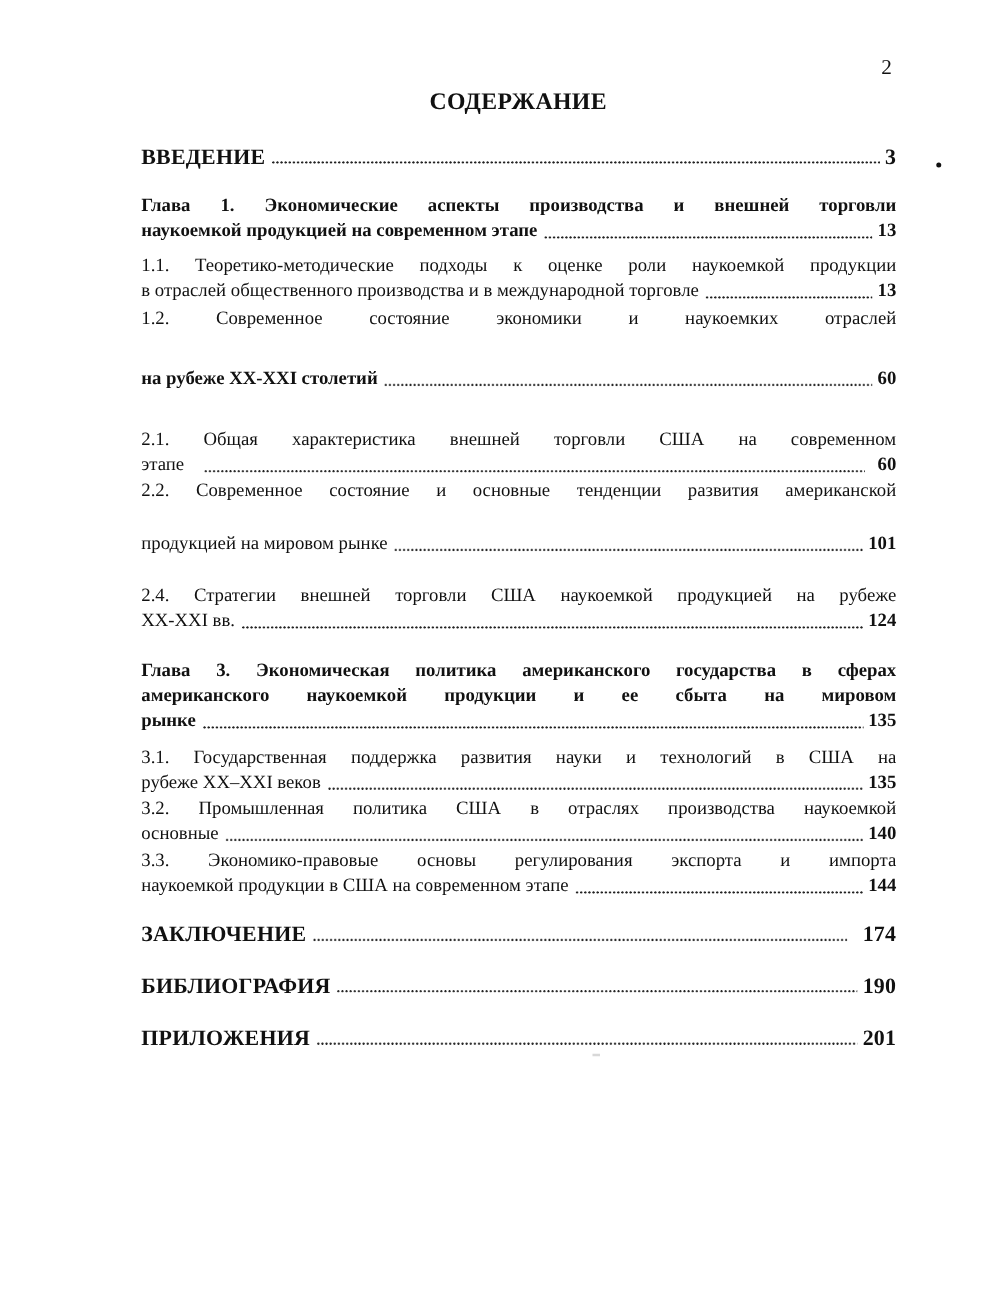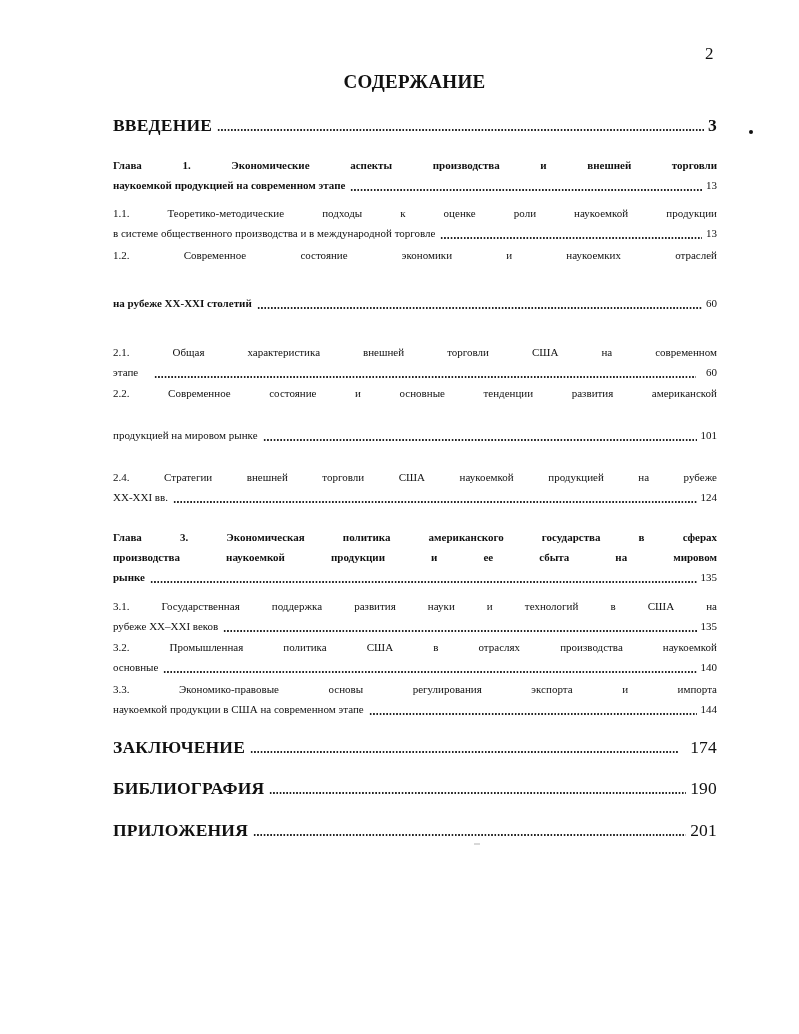--- a/index.html
+++ b/index.html
@@ -50,21 +50,21 @@
     }
     .toc {
       position: absolute;
       left: 113px;
       width: 604px;
     }
     .entry {
       position: absolute;
       left: 0;
       width: 604px;
-      font-size: 11px;
+      font-size: 15px;
       line-height: 20px;
     }
     .entry.bold { font-weight: bold; }
     .entry.caps { font-size: 17.5px; letter-spacing: 0.2px; }
     .line {
       display: flex;
       align-items: baseline;
       white-space: nowrap;
       height: 20px;
       text-align: right;
@@ -88,21 +88,21 @@
     }
     .lead::before {
       content: "";
       position: absolute;
       left: 0; right: 0; bottom: 0;
       height: 2px;
       background-image: radial-gradient(circle, #222 0.8px, transparent 1px);
       background-size: 3.3px 2px;
       background-repeat: repeat-x;
     }
-    .pg { flex: 0 0 auto; font-weight: normal; }
+    .pg { flex: 0 0 auto; font-weight: bold; }
   </style>
 </head>
 <body>
 
 <div class="page-number">2</div>
 <div class="title">СОДЕРЖАНИЕ</div>
 <div class="stray-dot"></div>
 <div class="stray-mark"></div>
 
 <div class="toc">
@@ -120,21 +120,21 @@
     <div class="line">
         <span>наукоемкой продукцией на современном этапе</span>
         <span class="lead"></span>
         <span class="pg">13</span>
       </div>
   </div>
 
   <div class="entry" style="top:203px">
     <div class="line justify">1.1. Теоретико-методические подходы к оценке роли наукоемкой продукции</div>
     <div class="line">
-        <span>в системе общественного производства и в международной торговле</span>
+        <span>в отраслей общественного производства и в международной торговле</span>
         <span class="lead"></span>
         <span class="pg">13</span>
       </div>
   </div>
 
   <div class="entry" style="top:245px">
     <div class="line justify">1.2. Современное состояние экономики и наукоемких отраслей</div>
   </div>
 
   <div class="entry bold" style="top:293px">
@@ -170,21 +170,21 @@
     <div class="line justify">2.4. Стратегии внешней торговли США наукоемкой продукцией на рубеже</div>
     <div class="line">
         <span>XX-XXI вв.</span>
         <span class="lead"></span>
         <span class="pg">124</span>
       </div>
   </div>
 
   <div class="entry bold" style="top:527px">
     <div class="line justify">Глава 3. Экономическая политика американского государства в сферах</div>
-    <div class="line justify">производства наукоемкой продукции и ее сбыта на мировом</div>
+    <div class="line justify">американского наукоемкой продукции и ее сбыта на мировом</div>
     <div class="line">
         <span>рынке</span>
         <span class="lead"></span>
         <span class="pg">135</span>
       </div>
   </div>
 
   <div class="entry" style="top:596px">
     <div class="line justify">3.1. Государственная поддержка развития науки и технологий в США на</div>
     <div class="line">

